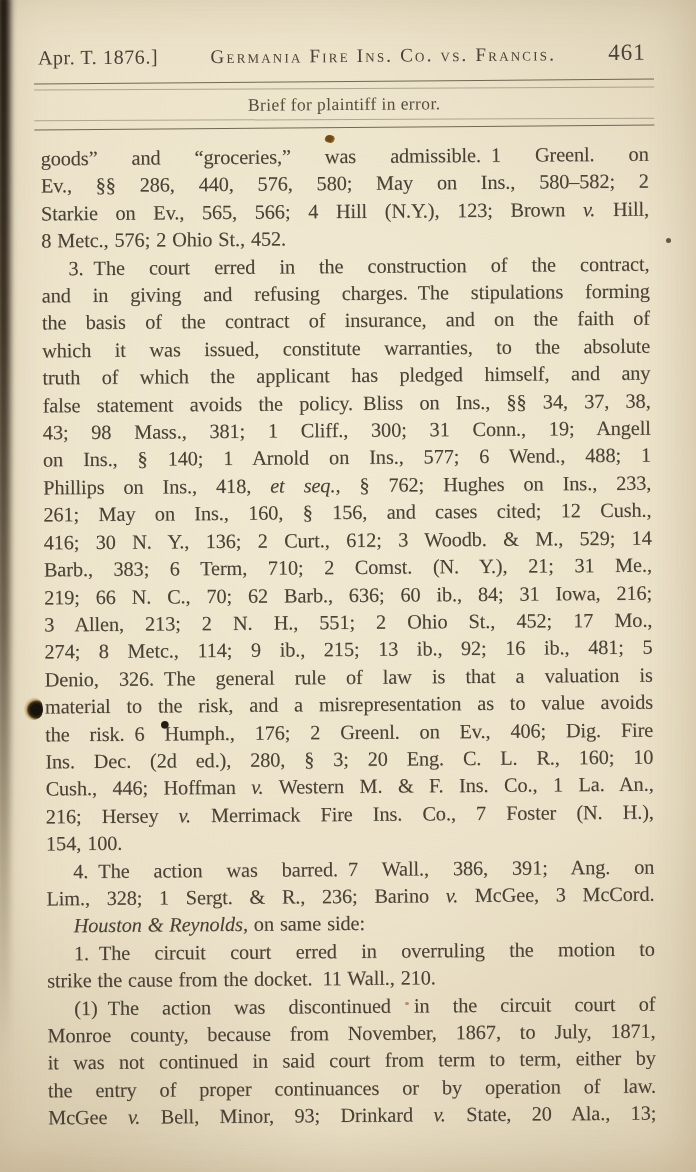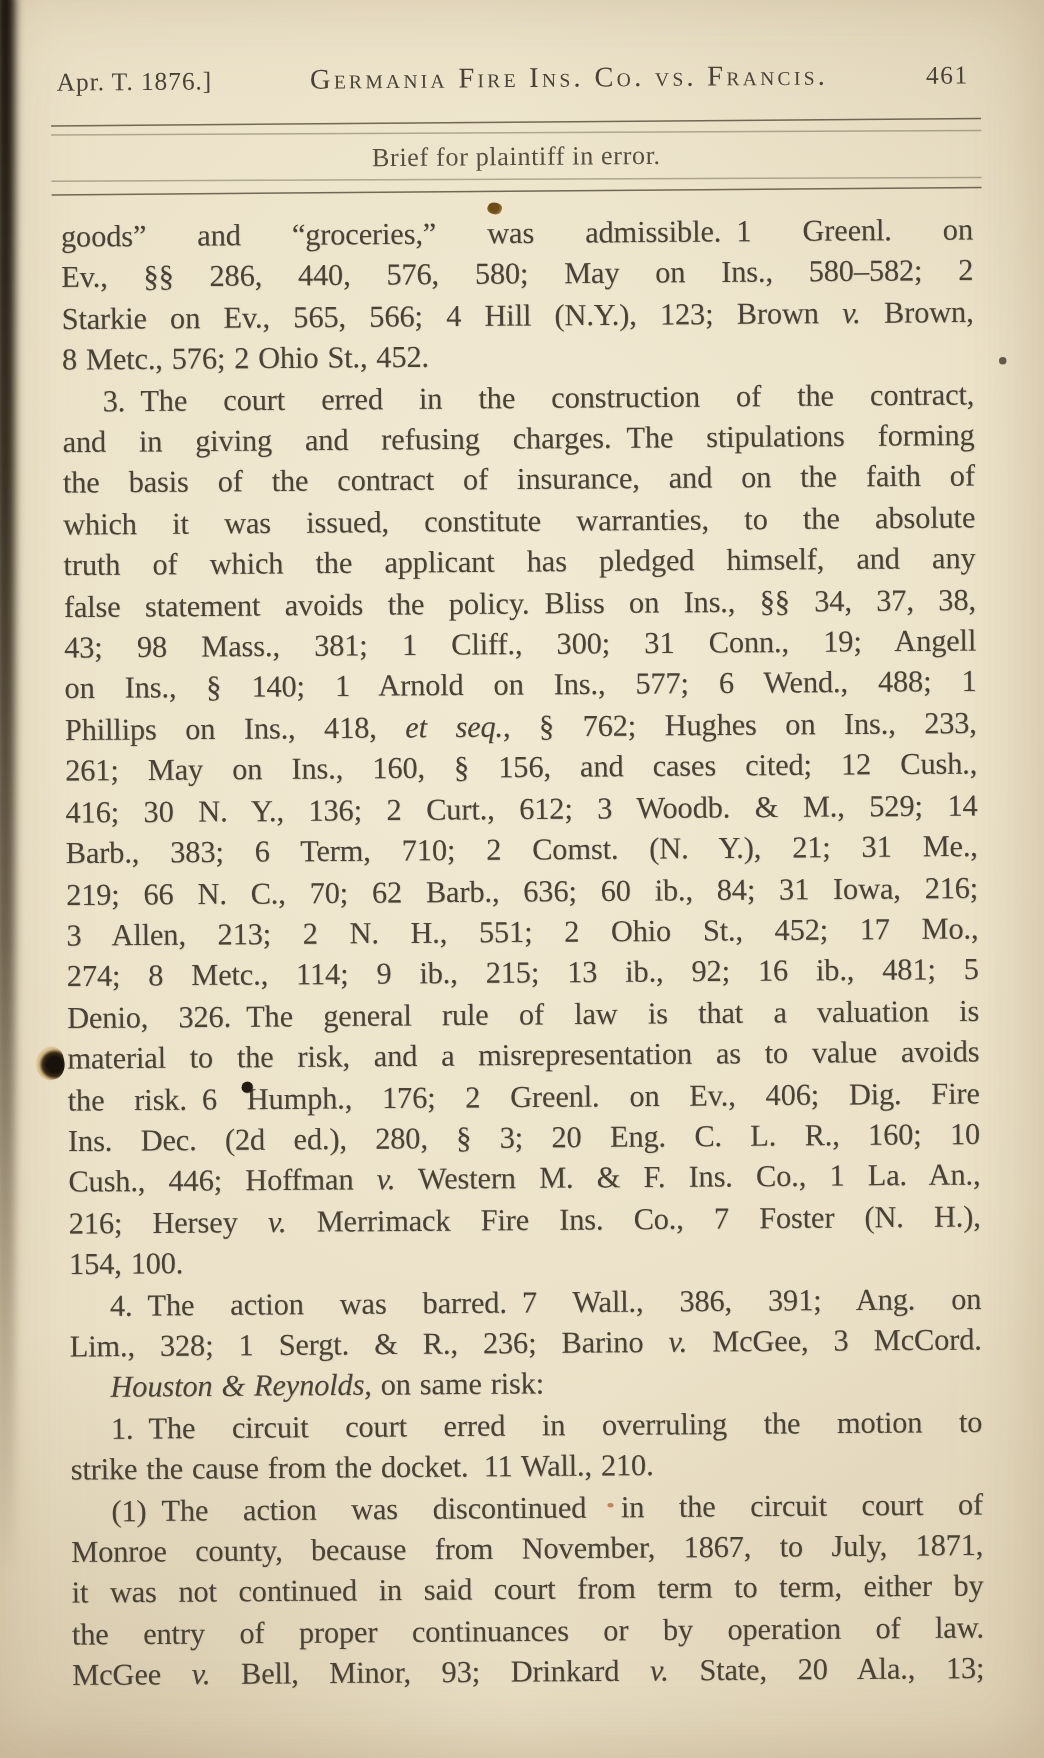--- a/index.html
+++ b/index.html
@@ -25,23 +25,23 @@
       rgba(22,15,8,0.96) 0%, rgba(34,25,13,0.88) 30%,
       rgba(52,40,24,0.66) 58%, rgba(80,64,40,0.32) 80%, rgba(0,0,0,0) 97%);
     filter:blur(3px);
     border-radius:4px;
   }
   .sheet{position:absolute;inset:0;transform:rotate(-0.45deg);transform-origin:50% 50%;}
   .header-row{
     position:absolute;top:42px;left:42px;right:46px;
     display:flex;justify-content:space-between;align-items:baseline;
   }
-  .term{font-size:17px;letter-spacing:0.6px;}
+  .term{font-size:20px;letter-spacing:0.6px;}
   .case-title{font-size:19px;font-variant:small-caps;letter-spacing:2.2px;}
-  .page-num{font-size:17px;letter-spacing:1px;}
+  .page-num{font-size:23px;letter-spacing:1px;}
   .rule{position:absolute;left:38px;right:38px;height:1px;background:rgba(92,82,62,0.85);}
   .rule.faint{background:rgba(100,90,68,0.45);}
   .rule-a1{top:81px;}
   .rule-a2{top:88px;transform:rotate(0.18deg);}
   .rule-b1{top:119px;transform:rotate(0.22deg);}
   .rule-b2{top:127px;}
   .running-head{
     position:absolute;top:94px;left:0;right:0;
     text-align:center;font-size:17.5px;color:#564e3f;letter-spacing:0.4px;
   }
@@ -96,21 +96,21 @@
 
     <div class="rule rule-a1"></div>
     <div class="rule rule-a2 faint"></div>
     <div class="running-head">Brief for plaintiff in error.</div>
     <div class="rule rule-b1 faint"></div>
     <div class="rule rule-b2"></div>
 
     <div class="body-text">
         <div class="line"><span>goods” and “groceries,” was admissible. 1 Greenl. on</span></div>
         <div class="line"><span>Ev., §§ 286, 440, 576, 580; May on Ins., 580–582; 2</span></div>
-        <div class="line"><span>Starkie on Ev., 565, 566; 4 Hill (N.Y.), 123; Brown </span><span class="it">v.</span><span> Brown,</span></div>
+        <div class="line"><span>Starkie on Ev., 565, 566; 4 Hill (N.Y.), 123; Brown </span><span class="it">v.</span><span> Hill,</span></div>
         <div class="line line-last"><span>8 Metc., 576; 2 Ohio St., 452.</span></div>
         <div class="line indent"><span>3. The court erred in the construction of the contract,</span></div>
         <div class="line"><span>and in giving and refusing charges. The stipulations forming</span></div>
         <div class="line"><span>the basis of the contract of insurance, and on the faith of</span></div>
         <div class="line"><span>which it was issued, constitute warranties, to the absolute</span></div>
         <div class="line"><span>truth of which the applicant has pledged himself, and any</span></div>
         <div class="line"><span>false statement avoids the policy. Bliss on Ins., §§ 34, 37, 38,</span></div>
         <div class="line"><span>43; 98 Mass., 381; 1 Cliff., 300; 31 Conn., 19; Angell</span></div>
         <div class="line"><span>on Ins., § 140; 1 Arnold on Ins., 577; 6 Wend., 488; 1</span></div>
         <div class="line"><span>Phillips on Ins., 418, </span><span class="it">et seq.</span><span>, § 762; Hughes on Ins., 233,</span></div>
@@ -122,21 +122,21 @@
         <div class="line"><span>274; 8 Metc., 114; 9 ib., 215; 13 ib., 92; 16 ib., 481; 5</span></div>
         <div class="line"><span>Denio, 326. The general rule of law is that a valuation is</span></div>
         <div class="line"><span>material to the risk, and a misrepresentation as to value avoids</span></div>
         <div class="line"><span>the risk. 6 Humph., 176; 2 Greenl. on Ev., 406; Dig. Fire</span></div>
         <div class="line"><span>Ins. Dec. (2d ed.), 280, § 3; 20 Eng. C. L. R., 160; 10</span></div>
         <div class="line"><span>Cush., 446; Hoffman </span><span class="it">v.</span><span> Western M. &amp; F. Ins. Co., 1 La. An.,</span></div>
         <div class="line"><span>216; Hersey </span><span class="it">v.</span><span> Merrimack Fire Ins. Co., 7 Foster (N. H.),</span></div>
         <div class="line line-last"><span>154, 100.</span></div>
         <div class="line indent"><span>4. The action was barred. 7 Wall., 386, 391; Ang. on</span></div>
         <div class="line"><span>Lim., 328; 1 Sergt. &amp; R., 236; Barino </span><span class="it">v.</span><span> McGee, 3 McCord.</span></div>
-        <div class="line line-last indent"><span class="it">Houston &amp; Reynolds,</span><span> on same risk:</span></div>
+        <div class="line line-last indent"><span class="it">Houston &amp; Reynolds,</span><span> on same side:</span></div>
         <div class="line indent"><span>1. The circuit court erred in overruling the motion to</span></div>
         <div class="line line-last"><span>strike the cause from the docket. 11 Wall., 210.</span></div>
         <div class="line indent"><span>(1) The action was discontinued in the circuit court of</span></div>
         <div class="line"><span>Monroe county, because from November, 1867, to July, 1871,</span></div>
         <div class="line"><span>it was not continued in said court from term to term, either by</span></div>
         <div class="line"><span>the entry of proper continuances or by operation of law.</span></div>
         <div class="line"><span>McGee </span><span class="it">v.</span><span> Bell, Minor, 93; Drinkard </span><span class="it">v.</span><span> State, 20 Ala., 13;</span></div>
       </div>
   </div>
 

